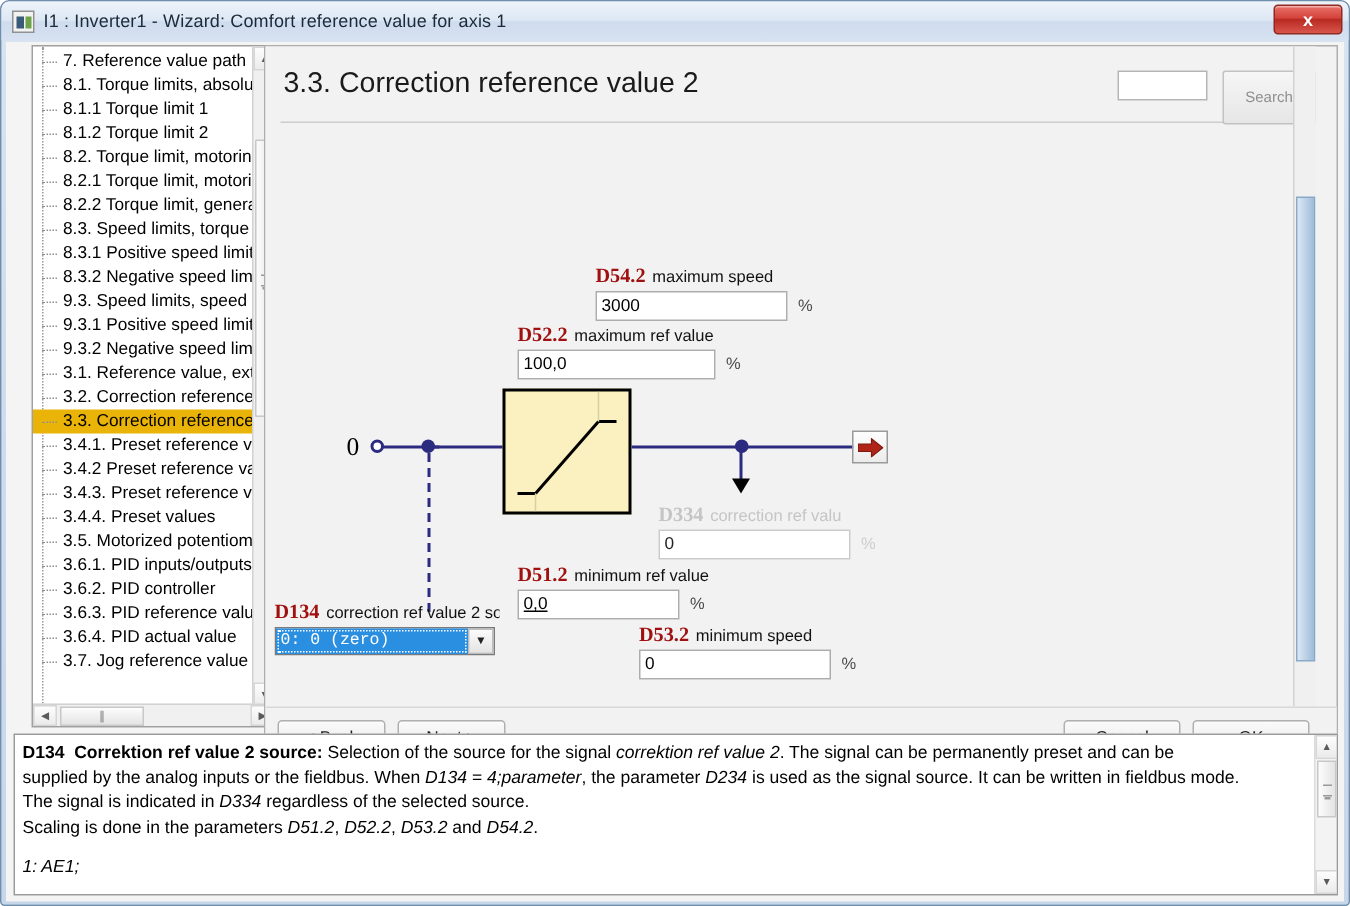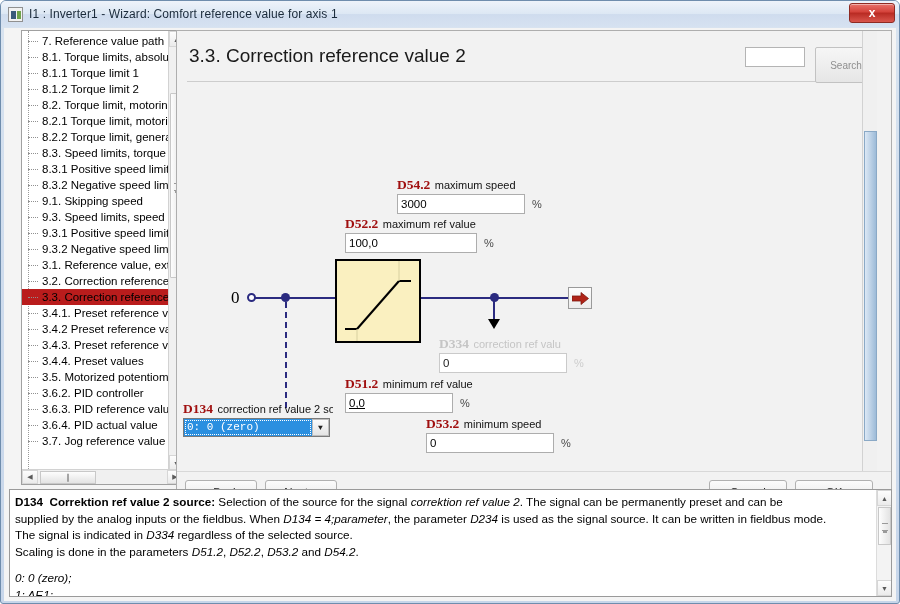--- a/index.html
+++ b/index.html
@@ -100,21 +100,21 @@
     overflow: hidden;
   }
   .tree-item::before {
     content: "";
     position: absolute;
     left: 6px; top: 8px;
     width: 10px; height: 0;
     border-top: 1px dotted #909090;
   }
   .tree-item.selected {
-    background: #b91c1c;
+    background: #eab308;
   }
   
   #tree-spine {
     position: absolute;
     left: 6px; top: 0; bottom: 0;
     width: 0;
     border-left: 1px dotted #9a9a9a;
   }
 
   
@@ -466,32 +466,32 @@
       <div class="tree-item">7. Reference value path</div>
           <div class="tree-item">8.1. Torque limits, absolut</div>
           <div class="tree-item">8.1.1 Torque limit 1</div>
           <div class="tree-item">8.1.2 Torque limit 2</div>
           <div class="tree-item">8.2. Torque limit, motoring</div>
           <div class="tree-item">8.2.1 Torque limit, motorin</div>
           <div class="tree-item">8.2.2 Torque limit, genera</div>
           <div class="tree-item">8.3. Speed limits, torque c</div>
           <div class="tree-item">8.3.1 Positive speed limit</div>
           <div class="tree-item">8.3.2 Negative speed limi</div>
-          <div class="tree-item">9.1. Skipping speed</div>
           <div class="tree-item">9.3. Speed limits, speed c</div>
           <div class="tree-item">9.3.1 Positive speed limits</div>
           <div class="tree-item">9.3.2 Negative speed limi</div>
           <div class="tree-item">3.1. Reference value, ext</div>
           <div class="tree-item">3.2. Correction reference</div>
           <div class="tree-item selected">3.3. Correction reference</div>
           <div class="tree-item">3.4.1. Preset reference va</div>
           <div class="tree-item">3.4.2 Preset reference va</div>
           <div class="tree-item">3.4.3. Preset reference va</div>
           <div class="tree-item">3.4.4. Preset values</div>
           <div class="tree-item">3.5. Motorized potentiome</div>
+          <div class="tree-item">3.6.1. PID inputs/outputs</div>
           <div class="tree-item">3.6.2. PID controller</div>
           <div class="tree-item">3.6.3. PID reference valu</div>
           <div class="tree-item">3.6.4. PID actual value</div>
           <div class="tree-item">3.7. Jog reference value</div>
         </div>
 
       <div id="tree-vscroll">
         <div class="sb-arrow top">▲</div>
         <div id="tree-vthumb"></div>
         <div class="sb-arrow bot">▼</div>
@@ -637,21 +637,20 @@
         <div class="desc-line">
           <span>supplied by the analog inputs or the fieldbus. When </span><i>D134 = 4;parameter</i><span>, the parameter </span><i>D234</i><span> is used as the signal source. It can be written in fieldbus mode.</span>
         </div>
         <div class="desc-line">
           <span>The signal is indicated in </span><i>D334</i><span> regardless of the selected source.</span>
         </div>
         <div class="desc-line">
           <span>Scaling is done in the parameters </span><i>D51.2</i><span>, </span><i>D52.2</i><span>, </span><i>D53.2</i><span> and </span><i>D54.2</i><span>.</span>
         </div>
         <div class="desc-gap"></div>
-        <div class="desc-line"><i>0:  0 (zero);</i></div>
         <div class="desc-line"><i>1:  AE1;</i></div>
       </div>
       <div id="desc-vscroll">
         <div class="sb-arrow top" style="position:absolute;top:0;left:0;">▲</div>
         <div id="desc-vthumb"></div>
         <div class="sb-arrow bot" style="position:absolute;bottom:0;left:0;">▼</div>
       </div>
     </div>
 
   </div>

